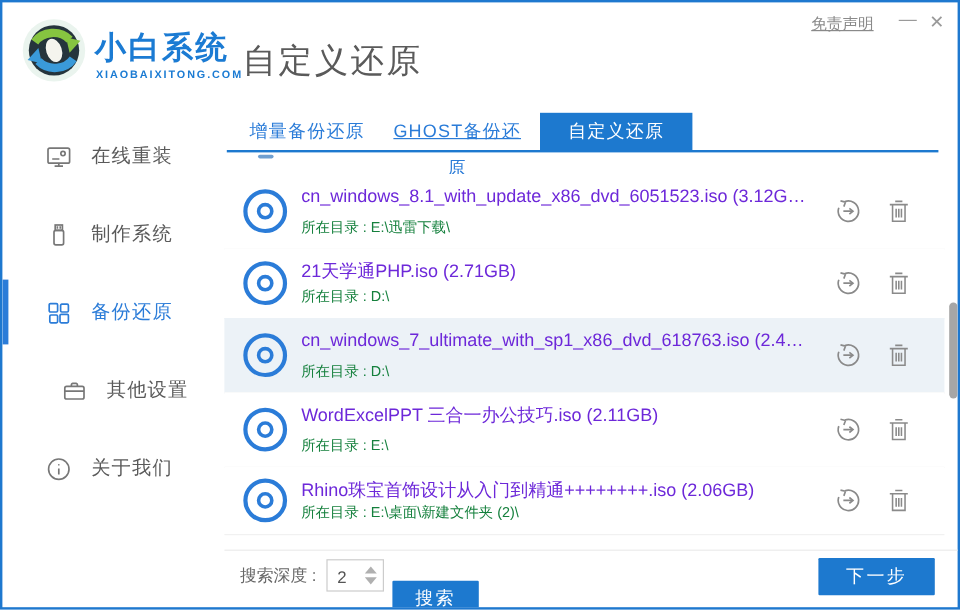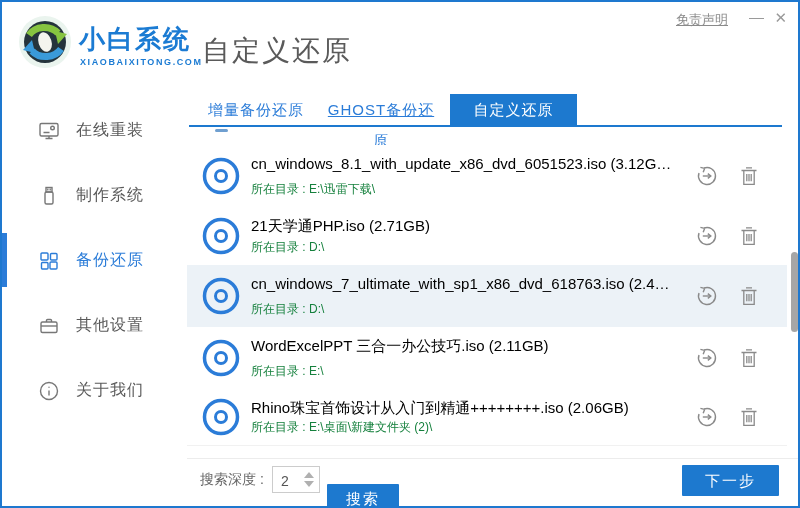--- a/index.html
+++ b/index.html
@@ -31,21 +31,21 @@
   .tab1{left:18px;width:102px;}
   .tab2{left:135px;width:118px;text-decoration:underline;}
   .tab.active{background:#1d79cf;color:#fff;}
   .tab3{left:263px;width:127px;}
   .tab-underline{position:absolute;left:2px;top:33px;width:593px;height:2px;background:#1d79cf;}
   .partial-dash{position:absolute;left:28px;top:37px;width:13px;height:3px;background:#6f9fd0;border-radius:2px;}
 
   .row{position:absolute;left:0;width:600px;border-bottom:1px solid #f1f1f1;background:#fff;}
   .row.hl{background:#ecf2f7;}
   .row .disc{position:absolute;left:14px;top:50%;margin-top:-20px;width:40px;height:40px;}
-  .row .f-title{position:absolute;left:64px;top:10px;font-size:15px;color:#000000;white-space:nowrap;}
+  .row .f-title{position:absolute;left:64px;top:10px;font-size:15px;color:#6d28d9;white-space:nowrap;}
   .row .f-dir{position:absolute;left:64px;bottom:9px;font-size:12px;color:#15803d;}
   .row .act-restore{position:absolute;left:509px;top:50%;margin-top:-11px;width:22px;height:22px;cursor:pointer;}
   .row .act-trash{position:absolute;left:553px;top:50%;margin-top:-10px;width:18px;height:20px;cursor:pointer;}
 
   .scroll-thumb{position:absolute;left:604px;top:160px;width:7px;height:80px;background:#a6a6a6;border-radius:4px;}
 
   .footer-sep{position:absolute;left:0;top:366px;width:613px;height:1px;background:#ececec;}
   .depth-label{position:absolute;left:13px;top:373px;height:29px;line-height:29px;font-size:14px;color:#666;}
   .spinner{position:absolute;left:85px;top:374px;width:48px;height:27px;border:1px solid #ccc;background:#fff;box-sizing:border-box;}
   .spinner .sp-val{position:absolute;left:0;top:0;width:26px;height:25px;border:none;outline:none;font-size:14px;color:#555;
@@ -97,21 +97,21 @@
     </div>
     <div class="side-item active" style="top:147px;">
       <svg class="s-icon" viewBox="0 0 22 22" fill="none" stroke="#2b7cd8" stroke-width="1.4">
         <rect x="3" y="3" width="7" height="7" rx="1"></rect>
         <rect x="12.5" y="3.5" width="6.5" height="6.5" rx="1"></rect>
         <rect x="3.5" y="12.5" width="6.5" height="6.5" rx="1"></rect>
         <rect x="12" y="12" width="7" height="7" rx="1"></rect>
       </svg>
       <span class="s-label">备份还原</span>
     </div>
-    <div class="side-item" style="top:212px;">
+    <div class="side-item" style="top:212px;margin-left:13px;">
       <svg class="s-icon" viewBox="0 0 22 22" fill="none" stroke="#777" stroke-width="1.4">
         <path d="M8.5 7 V5.6 a1.1 1.1 0 0 1 1.1 -1.1 h2.8 a1.1 1.1 0 0 1 1.1 1.1 V7"></path>
         <rect x="3" y="7" width="16" height="10.5" rx="1.5"></rect>
         <path d="M3 11 h16"></path>
       </svg>
       <span class="s-label">其他设置</span>
     </div>
     <div class="side-item" style="top:277px;">
       <svg class="s-icon" viewBox="0 0 22 22" fill="none" stroke="#777" stroke-width="1.4">
         <circle cx="11" cy="11" r="8.5"></circle>

